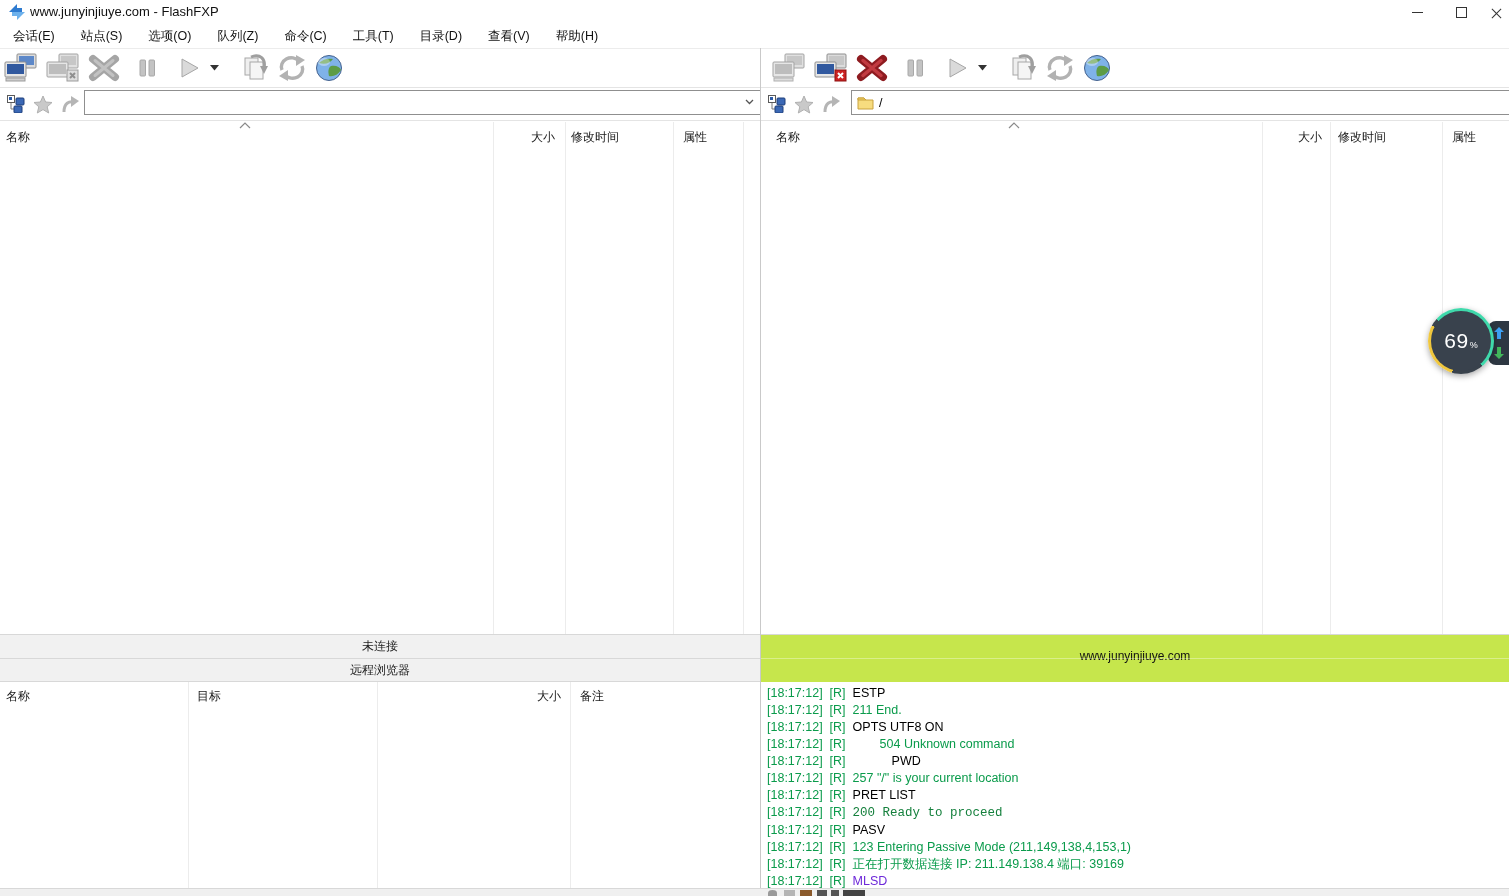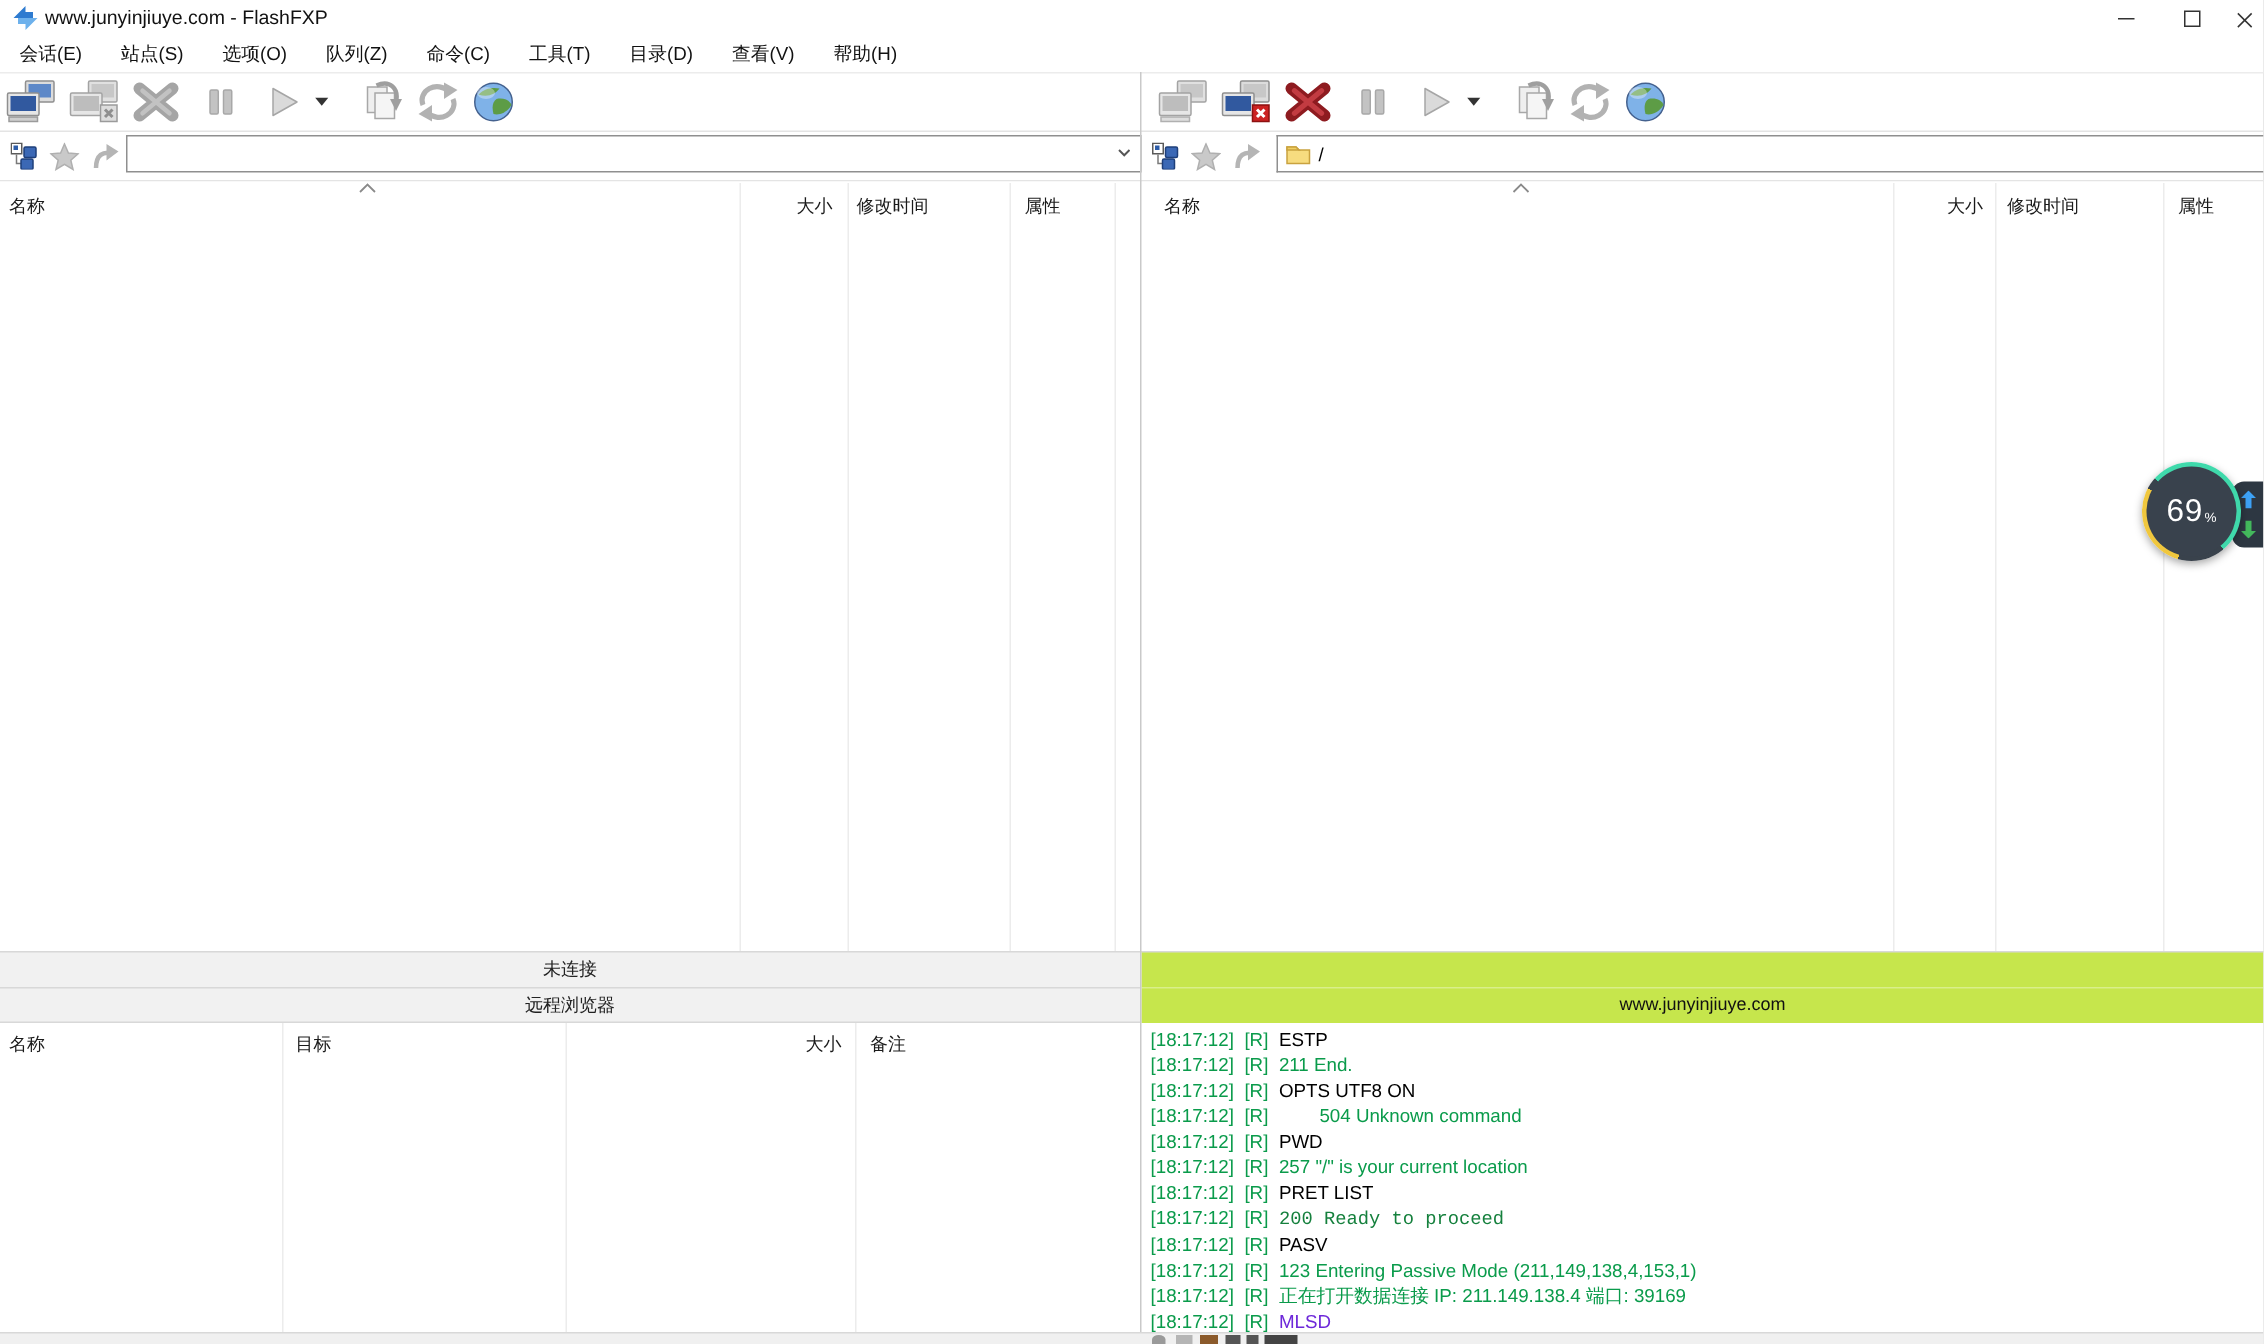--- a/index.html
+++ b/index.html
@@ -32,21 +32,21 @@
   .pathfield{position:absolute;top:90px;height:23px;background:#fff;border:1px solid #8f8f8f;border-right:none;display:flex;align-items:center;padding-left:5px;font-size:12.5px;gap:5px;}
   
   .hcell{position:absolute;top:129px;font-size:12px;color:#1a1a1a;white-space:nowrap;}
   .hcell-r{text-align:right;}
   .colsep{position:absolute;top:122px;width:1px;height:512px;background:#ececec;}
   .sortcaret{position:absolute;top:122px;}
   
   .statusbar{position:absolute;left:0;width:760px;height:23px;background:#f1f1f1;border-top:1px solid #d8d8d8;
              display:flex;align-items:center;justify-content:center;font-size:12px;color:#222;}
   .greenbar{position:absolute;left:761px;top:634px;width:748px;height:47px;border-top:1px solid #d8d8d8;
-            display:flex;align-items:flex-end;justify-content:center;}
+            display:flex;align-items:center;justify-content:center;}
   .greenbar-label{font-size:12px;color:#111;padding-bottom:6px;}
   .greenbar-mid{position:absolute;left:0;top:23px;width:100%;height:1px;background:rgba(255,255,255,.35);}
   
   .qcell{position:absolute;top:688px;font-size:12px;color:#1a1a1a;white-space:nowrap;}
   .qsep{position:absolute;top:682px;width:1px;height:206px;background:#ececec;}
   .queue-topline{position:absolute;left:0;top:681px;width:760px;height:1px;background:#d8d8d8;}
   
   .logpanel{position:absolute;left:761px;top:682px;width:748px;height:242px;background:#fff;overflow:hidden;
             font-size:12.5px;line-height:17px;padding:3px 0 0 6px;box-sizing:border-box;}
   .log-line{white-space:nowrap;}
@@ -354,21 +354,21 @@
       <div class="log-line">
         <span class="log-time" style="color: rgb(10, 155, 75);">[18:17:12]</span><span class="log-tag" style="color: rgb(10, 155, 75);">[R]</span><span class="log-text" style="color: rgb(10, 155, 75);">211 End.</span>
       </div>
       <div class="log-line">
         <span class="log-time" style="color: rgb(10, 155, 75);">[18:17:12]</span><span class="log-tag" style="color: rgb(10, 155, 75);">[R]</span><span class="log-text" style="color: rgb(0, 0, 0);">OPTS UTF8 ON</span>
       </div>
       <div class="log-line">
         <span class="log-time" style="color: rgb(10, 155, 75);">[18:17:12]</span><span class="log-tag" style="color: rgb(10, 155, 75);">[R]</span><span class="log-text" style="color: rgb(10, 155, 75); margin-left: 27px;">504 Unknown command</span>
       </div>
       <div class="log-line">
-        <span class="log-time" style="color: rgb(10, 155, 75);">[18:17:12]</span><span class="log-tag" style="color: rgb(10, 155, 75);">[R]</span><span class="log-text" style="color: rgb(0, 0, 0);">PWD</span>
+        <span class="log-time" style="color: rgb(10, 155, 75);">[18:17:12]</span><span class="log-tag" style="color: rgb(10, 155, 75);">[R]</span><span class="log-text" style="color: rgb(0, 0, 0); margin-left: 39px;">PWD</span>
       </div>
       <div class="log-line">
         <span class="log-time" style="color: rgb(10, 155, 75);">[18:17:12]</span><span class="log-tag" style="color: rgb(10, 155, 75);">[R]</span><span class="log-text" style="color: rgb(10, 155, 75);">257 "/" is your current location</span>
       </div>
       <div class="log-line">
         <span class="log-time" style="color: rgb(10, 155, 75);">[18:17:12]</span><span class="log-tag" style="color: rgb(10, 155, 75);">[R]</span><span class="log-text" style="color: rgb(0, 0, 0);">PRET LIST</span>
       </div>
       <div class="log-line">
         <span class="log-time" style="color: rgb(10, 155, 75);">[18:17:12]</span><span class="log-tag" style="color: rgb(10, 155, 75);">[R]</span><span class="log-text" style="color: #15803d; font-family: Liberation Mono, monospace;">200 Ready to proceed</span>
       </div>

